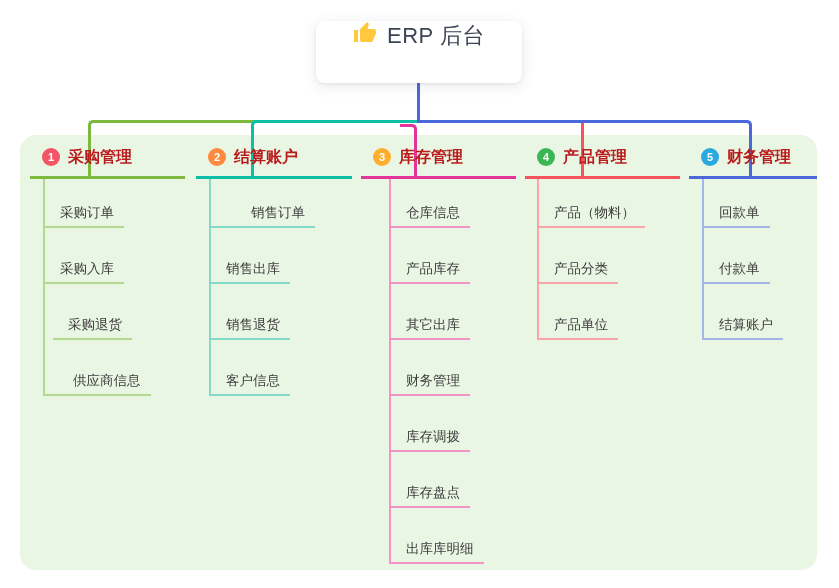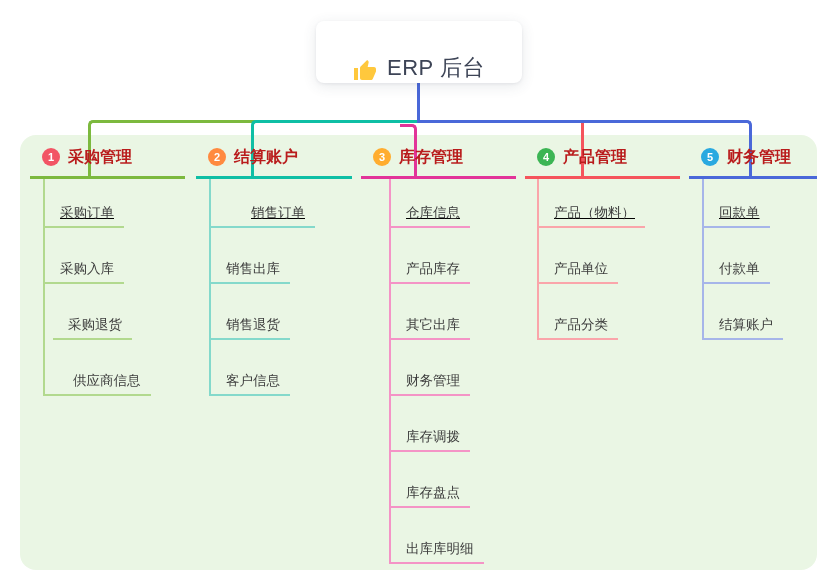--- a/index.html
+++ b/index.html
@@ -6,21 +6,21 @@
   #stage{
     position:relative;width:839px;height:588px;overflow:hidden;
     font-family:"Liberation Sans","DejaVu Sans",sans-serif;
     -webkit-font-smoothing:antialiased;
   }
   
   .root-card{
     position:absolute;left:316px;top:21px;width:206px;height:62px;
     background:#ffffff;border-radius:8px;
     box-shadow:0 3px 14px rgba(60,70,90,.12),0 1px 3px rgba(60,70,90,.08);
-    display:flex;align-items:flex-end;justify-content:center;gap:10px;
+    display:flex;align-items:flex-start;justify-content:center;gap:10px;
     z-index:5;
   }
   .root-card .root-title{font-size:22px;font-weight:500;color:#3d4456;letter-spacing:.5px;}
   
   .panel{
     position:absolute;left:20px;top:135px;width:797px;height:435px;
     background:#EAF6E4;border-radius:16px;z-index:0;
   }
   
   .connectors{position:absolute;left:0;top:0;width:100%;height:100%;z-index:1;pointer-events:none;}
@@ -35,21 +35,21 @@
     width:18px;height:18px;border-radius:50%;flex:0 0 18px;
     display:flex;align-items:center;justify-content:center;
     color:#fff;font-size:11px;font-weight:700;line-height:1;
   }
   .branch-title{font-size:16px;font-weight:600;color:#b91c1c;line-height:20px;white-space:nowrap;}
   .children{margin-left:13px;}
   .child{
     display:table;box-sizing:border-box;
     padding:31px 10px 5px 15px;white-space:nowrap;cursor:default;
   }
-  .child:first-child{padding-top:24px;text-decoration:underline;}
+  .child:first-child{padding-top:24px;}
   .child span{font-size:13.5px;line-height:17px;color:#3c3c3c;}
 </style>
 </head>
 <body>
 
 <div id="stage">
 
   <div class="panel"></div>
 
   <div class="connectors" id="connectors">
@@ -141,24 +141,24 @@
       <div class="branch" style="left: 525px;">
       <div class="branch-header" style="width: 155px; border-bottom: 3px solid rgb(245, 84, 92);">
         <span class="badge" style="background: rgb(60, 181, 84);">4</span>
         <span class="branch-title">产品管理</span>
       </div>
       <div class="children" style="border-left: 2px solid rgb(250, 165, 170); margin-left: 12px;">
           <div class="child" style="border-bottom: 2px solid rgb(250, 165, 170);">
       <span>产品（物料）</span>
     </div>
           <div class="child" style="border-bottom: 2px solid rgb(250, 165, 170);">
-      <span>产品单位</span>
+      <span>产品分类</span>
     </div>
           <div class="child" style="border-bottom: 2px solid rgb(250, 165, 170);">
-      <span>产品分类</span>
+      <span>产品单位</span>
     </div>
         </div>
     </div>
       <div class="branch" style="left: 689px;">
       <div class="branch-header" style="width: 128px; border-bottom: 3px solid rgb(74, 104, 217);">
         <span class="badge" style="background: rgb(41, 169, 224);">5</span>
         <span class="branch-title">财务管理</span>
       </div>
       <div class="children" style="border-left: 2px solid rgb(166, 181, 233);">
           <div class="child" style="border-bottom: 2px solid rgb(166, 181, 233);">

